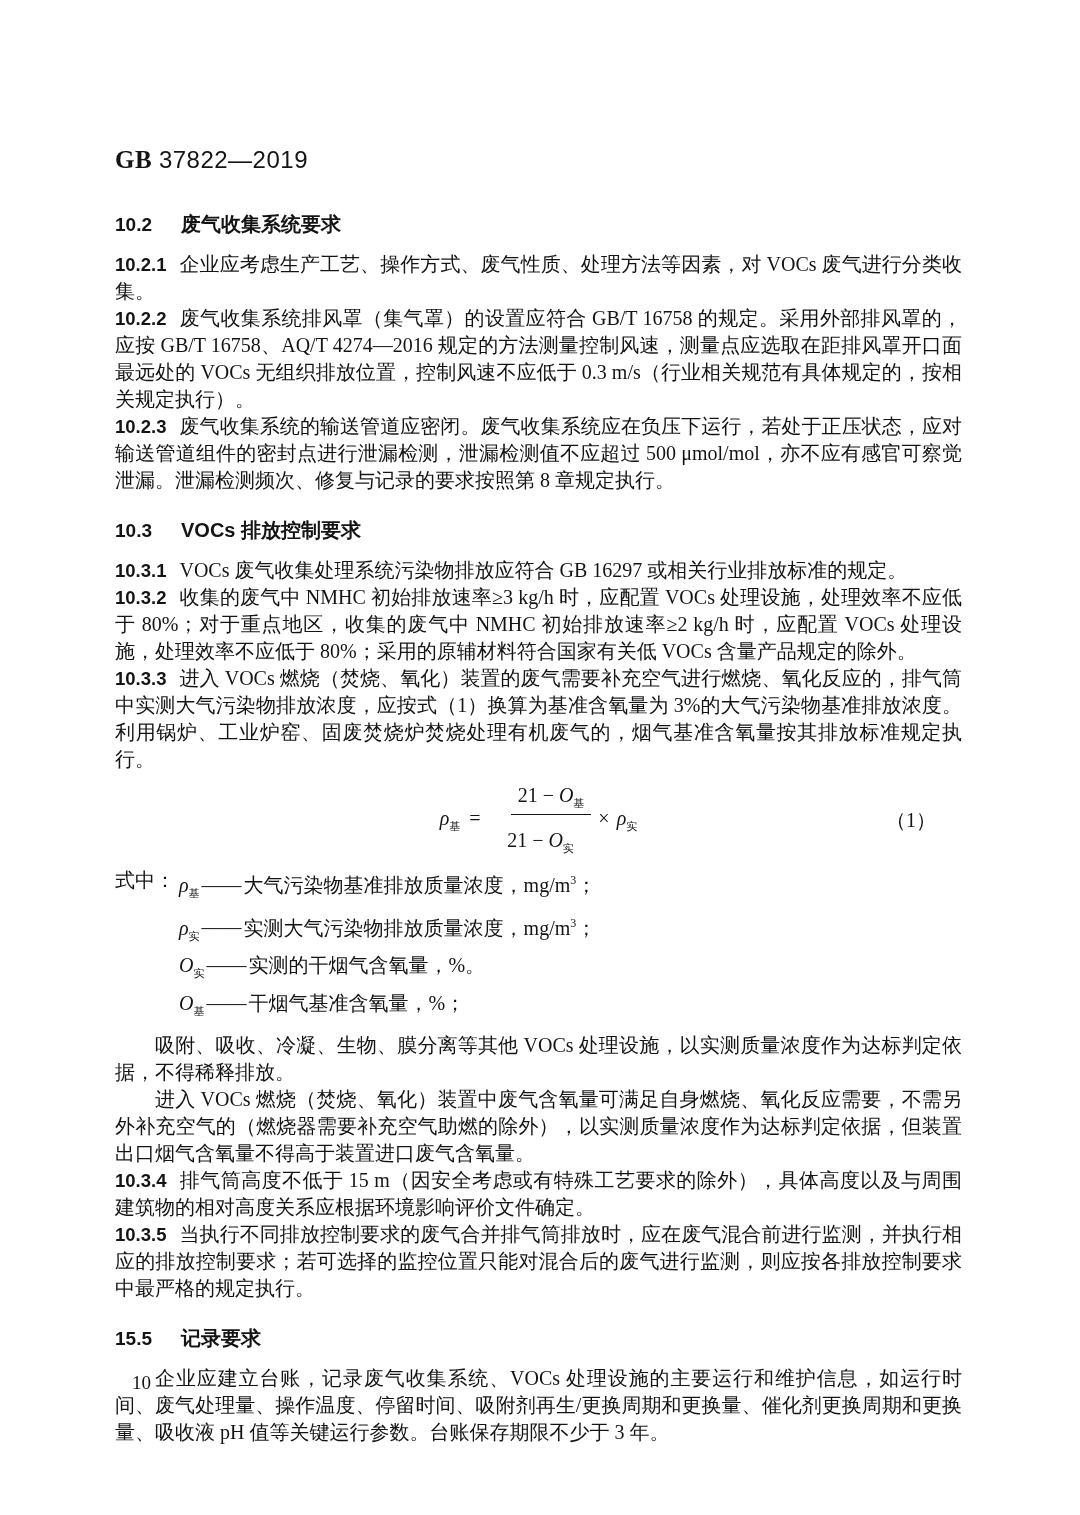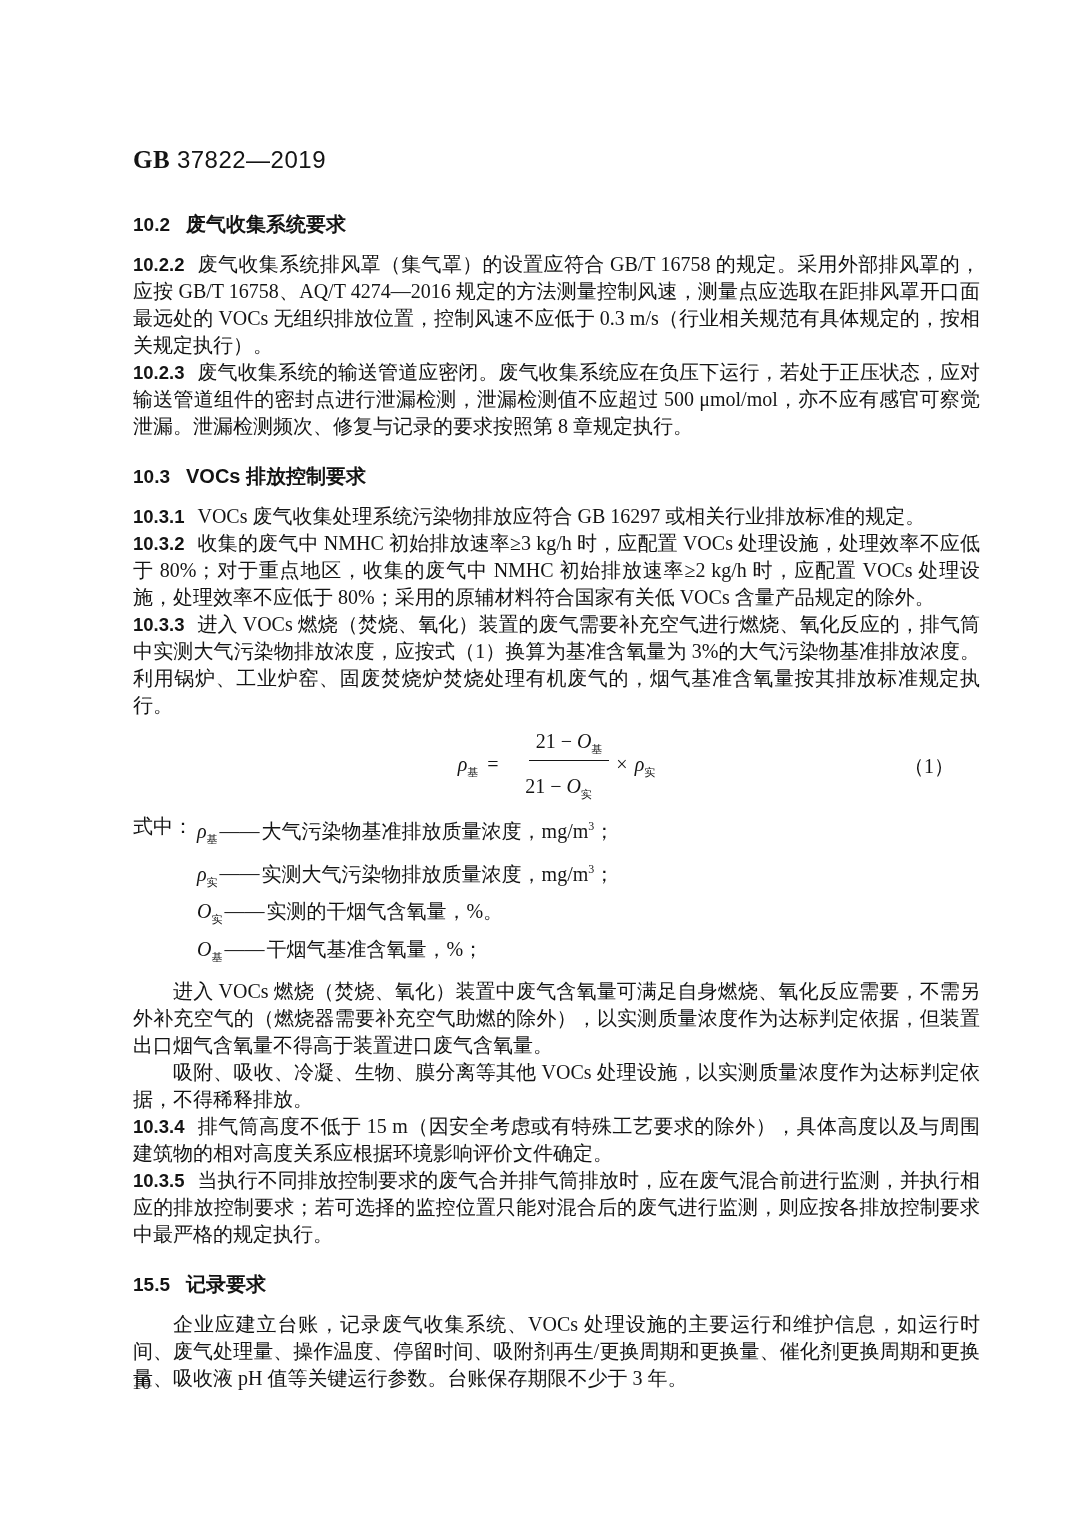--- a/index.html
+++ b/index.html
@@ -5,32 +5,32 @@
   * { margin:0; padding:0; box-sizing:border-box; }
   html, body { background:#ffffff; }
   body {
     width:1080px; height:1515px;
     position:relative;
     font-family:"Liberation Serif","DejaVu Serif",serif;
     color:#141414;
     overflow:hidden;
   }
   .page { position:absolute; inset:0; background:#fff; }
-  .content { position:absolute; left:133px; top:145px; width:847px; }
+  .content { position:absolute; left:115px; top:145px; width:847px; }
 
   .doc-header { font-size:25px; line-height:30px; margin-bottom:36px; letter-spacing:0.5px; }
   .doc-header .gb { font-weight:bold; font-family:"Liberation Serif","DejaVu Serif",serif; }
   .doc-header .code { font-family:"Liberation Sans","DejaVu Sans",sans-serif; font-size:24px; }
 
   h2.sec {
     font-family:"Liberation Sans","DejaVu Sans",sans-serif;
     font-size:20px; font-weight:bold;
     margin:23px 0 13px 0; line-height:27px;
   }
-  h2.sec .sec-num { font-size:19px; margin-right:16px; }
+  h2.sec .sec-num { font-size:19px; margin-right:29px; }
 
   p.body-text {
     font-size:20px; line-height:27px;
     text-align:justify; text-justify:inter-ideograph;
   }
   p.clause .cnum {
     font-family:"Liberation Sans","DejaVu Sans",sans-serif;
     font-weight:bold; font-size:18.5px; margin-right:13px;
   }
   p.indent { text-indent:2em; }
@@ -68,20 +68,21 @@
 
     <div class="doc-header">
       <span class="gb">GB</span>
       <span class="code">37822—2019</span>
     </div>
 
     <h2 class="sec">
       <span class="sec-num">10.2</span><span class="sec-title">废气收集系统要求</span>
     </h2>
 
+    <p class="body-text clause"><span class="cnum">10.2.1</span><span>企业应考虑生产工艺、操作方式、废气性质、处理方法等因素，对 VOCs 废气进行分类收集。</span></p>
     <p class="body-text clause"><span class="cnum">10.2.2</span><span>废气收集系统排风罩（集气罩）的设置应符合 GB/T 16758 的规定。采用外部排风罩的，应按 GB/T 16758、AQ/T 4274—2016 规定的方法测量控制风速，测量点应选取在距排风罩开口面最远处的 VOCs 无组织排放位置，控制风速不应低于 0.3 m/s（行业相关规范有具体规定的，按相关规定执行）。</span></p>
     <p class="body-text clause"><span class="cnum">10.2.3</span><span>废气收集系统的输送管道应密闭。废气收集系统应在负压下运行，若处于正压状态，应对输送管道组件的密封点进行泄漏检测，泄漏检测值不应超过 500 μmol/mol，亦不应有感官可察觉泄漏。泄漏检测频次、修复与记录的要求按照第 8 章规定执行。</span></p>
 
     <h2 class="sec">
       <span class="sec-num">10.3</span><span class="sec-title">VOCs 排放控制要求</span>
     </h2>
 
     <p class="body-text clause"><span class="cnum">10.3.1</span><span>VOCs 废气收集处理系统污染物排放应符合 GB 16297 或相关行业排放标准的规定。</span></p>
     <p class="body-text clause"><span class="cnum">10.3.2</span><span>收集的废气中 NMHC 初始排放速率≥3 kg/h 时，应配置 VOCs 处理设施，处理效率不应低于 80%；对于重点地区，收集的废气中 NMHC 初始排放速率≥2 kg/h 时，应配置 VOCs 处理设施，处理效率不应低于 80%；采用的原辅材料符合国家有关低 VOCs 含量产品规定的除外。</span></p>
     <p class="body-text clause"><span class="cnum">10.3.3</span><span>进入 VOCs 燃烧（焚烧、氧化）装置的废气需要补充空气进行燃烧、氧化反应的，排气筒中实测大气污染物排放浓度，应按式（1）换算为基准含氧量为 3%的大气污染物基准排放浓度。利用锅炉、工业炉窑、固废焚烧炉焚烧处理有机废气的，烟气基准含氧量按其排放标准规定执行。</span></p>
@@ -105,22 +106,22 @@
       <div class="where-row">
         <span class="where-label"></span>
         <span><span class="it">O</span><span class="msub">实</span><span class="where-dash">——</span><span>实测的干烟气含氧量，%。</span></span>
       </div>
       <div class="where-row">
         <span class="where-label"></span>
         <span><span class="it">O</span><span class="msub">基</span><span class="where-dash">——</span><span>干烟气基准含氧量，%；</span></span>
       </div>
     </div>
 
+    <p class="body-text indent">吸附、吸收、冷凝、生物、膜分离等其他 VOCs 处理设施，以实测质量浓度作为达标判定依据，不得稀释排放。</p>
     <p class="body-text indent">进入 VOCs 燃烧（焚烧、氧化）装置中废气含氧量可满足自身燃烧、氧化反应需要，不需另外补充空气的（燃烧器需要补充空气助燃的除外），以实测质量浓度作为达标判定依据，但装置出口烟气含氧量不得高于装置进口废气含氧量。</p>
-    <p class="body-text indent">吸附、吸收、冷凝、生物、膜分离等其他 VOCs 处理设施，以实测质量浓度作为达标判定依据，不得稀释排放。</p>
 
     <p class="body-text clause"><span class="cnum">10.3.4</span><span>排气筒高度不低于 15 m（因安全考虑或有特殊工艺要求的除外），具体高度以及与周围建筑物的相对高度关系应根据环境影响评价文件确定。</span></p>
     <p class="body-text clause"><span class="cnum">10.3.5</span><span>当执行不同排放控制要求的废气合并排气筒排放时，应在废气混合前进行监测，并执行相应的排放控制要求；若可选择的监控位置只能对混合后的废气进行监测，则应按各排放控制要求中最严格的规定执行。</span></p>
 
     <h2 class="sec">
       <span class="sec-num">15.5</span><span class="sec-title">记录要求</span>
     </h2>
 
     <p class="body-text indent">企业应建立台账，记录废气收集系统、VOCs 处理设施的主要运行和维护信息，如运行时间、废气处理量、操作温度、停留时间、吸附剂再生/更换周期和更换量、催化剂更换周期和更换量、吸收液 pH 值等关键运行参数。台账保存期限不少于 3 年。</p>
 

